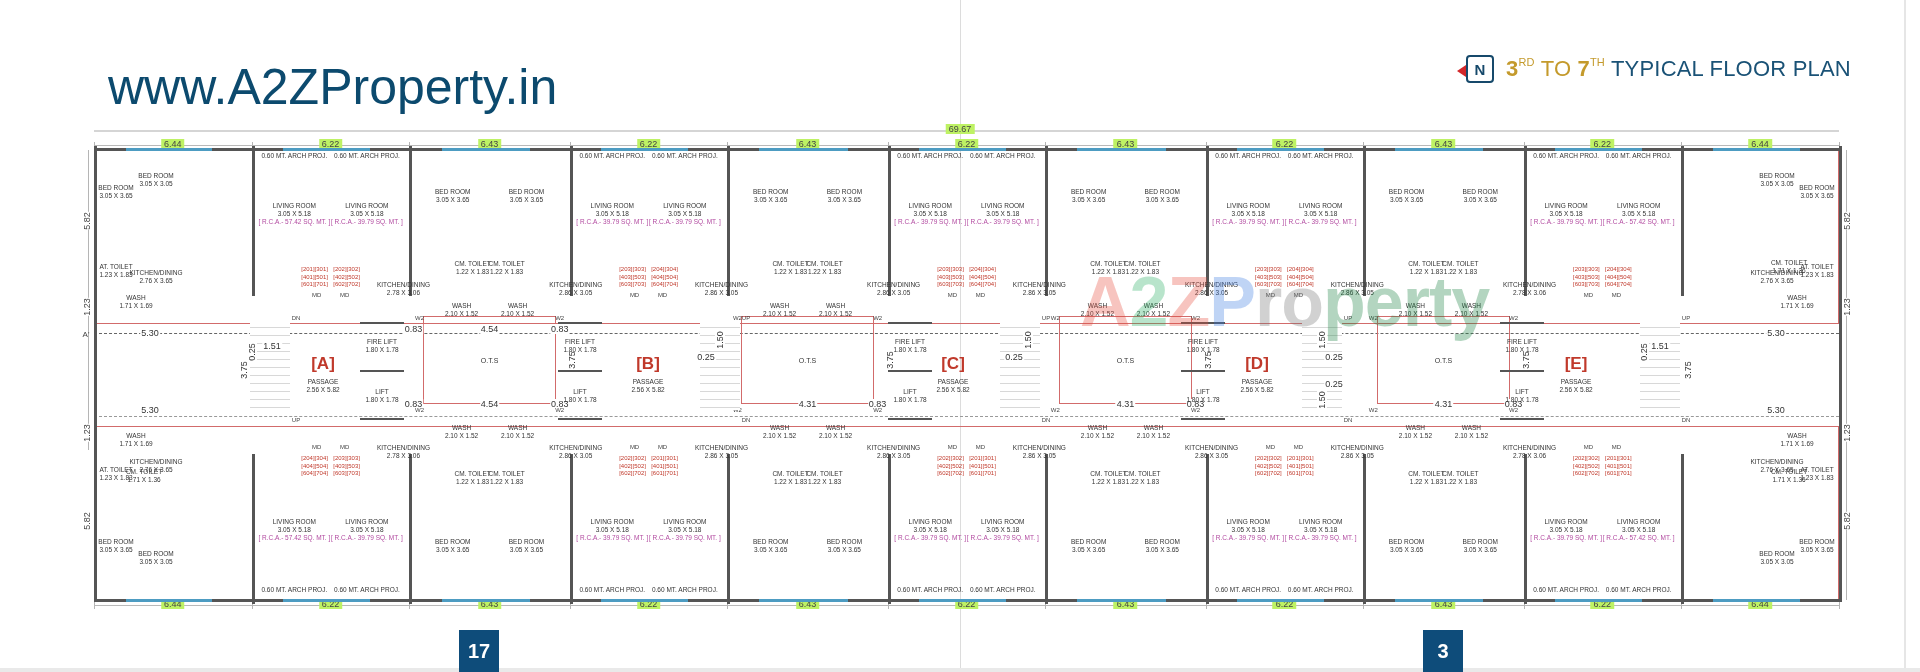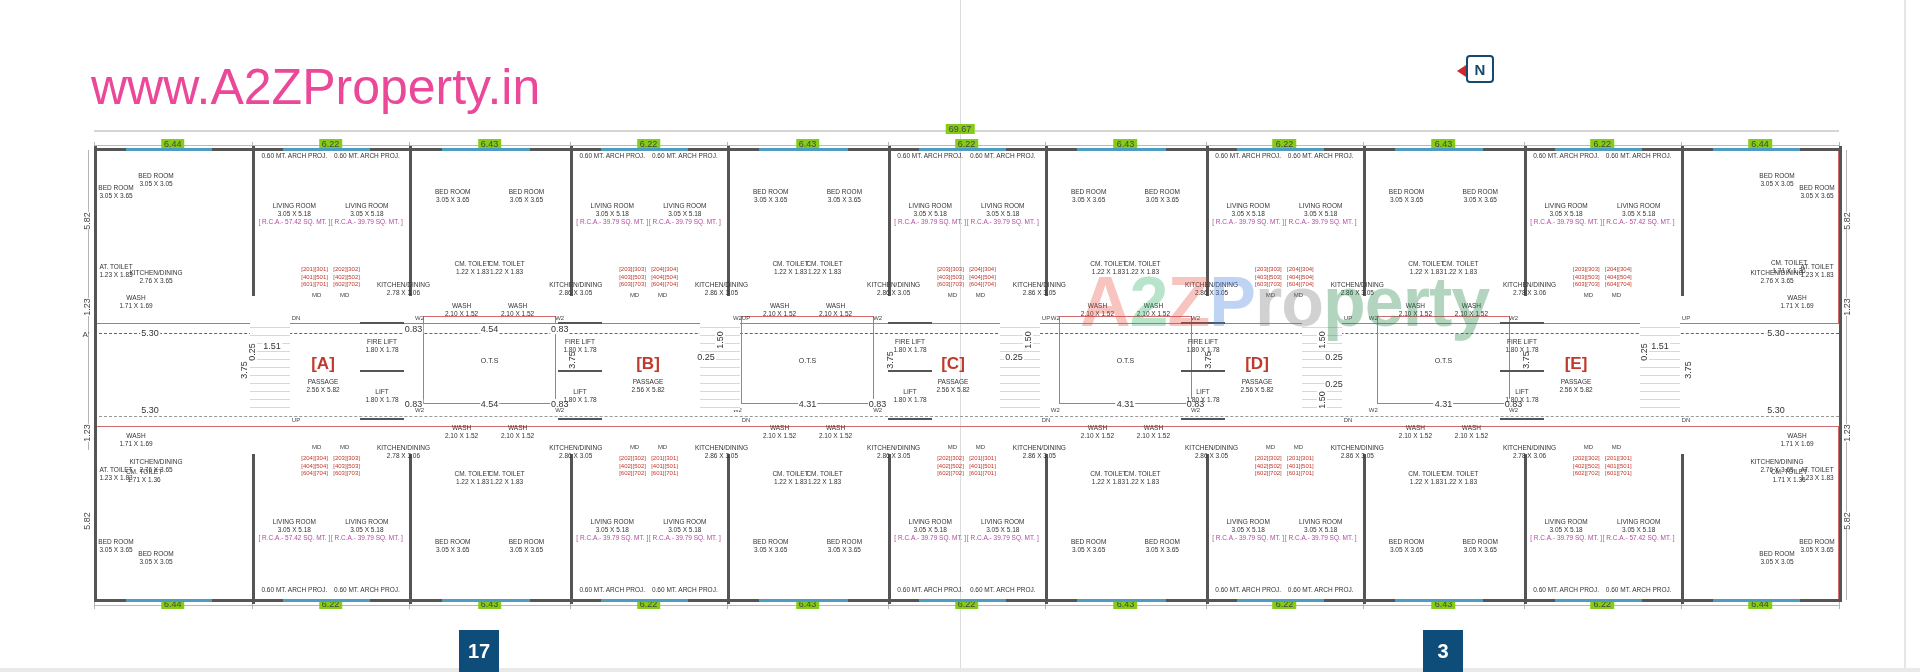--- a/index.html
+++ b/index.html
@@ -3,34 +3,34 @@
 <meta charset="utf-8">
 <style>
   * { box-sizing: border-box; margin: 0; padding: 0; }
   html, body { width: 1920px; height: 672px; background: #ffffff; overflow: hidden; }
   body { position: relative; font-family: "Liberation Sans", sans-serif; color: #333; }
 
   .page-divider { position: absolute; left: 960px; top: 0; width: 1px; height: 672px; background: #dcdcdc; }
   .right-edge { position: absolute; left: 1904px; top: 0; width: 2px; height: 672px; background: #e6e6e6; }
   .bottom-edge { position: absolute; left: 0; top: 668px; width: 1920px; height: 4px; background: #e9e9e9; }
 
-  .watermark-url { position: absolute; left: 91px; top: 58px; font-size: 50px; color: #ec4899; letter-spacing: 0px; font-family: "Liberation Sans", sans-serif; }
+  .watermark-url { position: absolute; left: 108px; top: 58px; font-size: 50px; color: #0c4a6e; letter-spacing: 0px; font-family: "Liberation Sans", sans-serif; }
 
   .title-wrap { position: absolute; left: 1466px; top: 52px; display: flex; align-items: center; gap: 12px; height: 34px; }
   .north-badge { position: relative; width: 28px; height: 28px; border: 2px solid #16496b; border-radius: 4px; display: flex; align-items: center; justify-content: center; font-weight: bold; font-size: 15px; color: #16496b; }
   .north-arrow { position: absolute; left: -11px; top: 8px; width: 0; height: 0; border-top: 6px solid transparent; border-bottom: 6px solid transparent; border-right: 9px solid #d3272a; }
   .plan-title { font-size: 22px; color: #1a5276; white-space: nowrap; letter-spacing: 0.2px; }
   .plan-title .gold { color: #c49a2c; }
   .plan-title .gold b { font-weight: bold; }
   .plan-title sup { font-size: 11px; vertical-align: 10px; }
 
   
   .dim-line { position: absolute; height: 1px; background: #b9b9b9; }
   .dim-total-line { position: absolute; left: 94px; top: 130px; width: 1745px; height: 2px; background: #d5d5d5; }
-  .dim-label { position: absolute; font-size: 9px; color: #444; background: #84cc16; padding: 0 3px; transform: translateX(-50%); white-space: nowrap; }
+  .dim-label { position: absolute; font-size: 9px; color: #444; background: #bef264; padding: 0 3px; transform: translateX(-50%); white-space: nowrap; }
   .vdim-label { position: absolute; font-size: 9px; color: #444; background: #fff; transform: rotate(-90deg); transform-origin: center; white-space: nowrap; }
   .vtick { position: absolute; width: 1px; background: #b5b5b5; }
 
   
   .plan-area { position: absolute; left: 94px; top: 146px; width: 1745px; height: 458px; }
   .red-outline { position: absolute; border: 1.5px solid #d26b6b; }
   .wall-h { position: absolute; height: 3px; background: #555; }
   .wall-v { position: absolute; width: 3px; background: #555; }
   .window-h { position: absolute; height: 3px; background: #4d9cc2; }
   .axis-line { position: absolute; left: 0; width: 1745px; height: 0; border-top: 1.5px dashed #666; }
@@ -61,20 +61,23 @@
 <div class="page-divider"></div>
 <div class="right-edge"></div>
 <div class="bottom-edge"></div>
 
 <div class="watermark-url">www.A2ZProperty.in</div>
 
 <div class="title-wrap">
   <div class="north-badge">
     <span class="north-arrow"></span>
     <span>N</span>
+  </div>
+  <div class="plan-title">
+    <span class="gold"><b>3</b><sup>RD</sup><span> TO </span><b>7</b><sup>TH</sup></span><span> TYPICAL FLOOR PLAN</span>
   </div>
 </div>
 
 <div class="dim-total-line"></div>
 <div class="dim-label" style="left:960px; top:124px;">69.67</div>
 
 <div class="dim-line" style="left:94px; top:145px; width:1745px;"></div>
 <div id="top-dims">
     <div class="dim-label" style="left:172.87005649717514px; top:139px;">6.44</div>
     <div class="vtick" style="left:94px; top:142px; height:7px;"></div>

